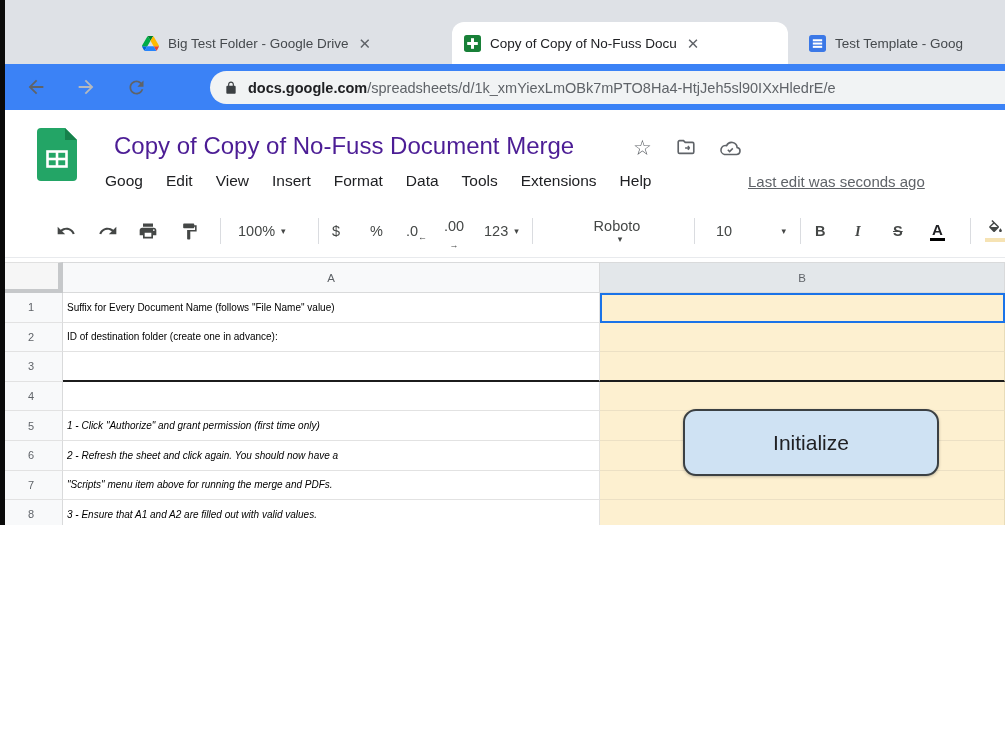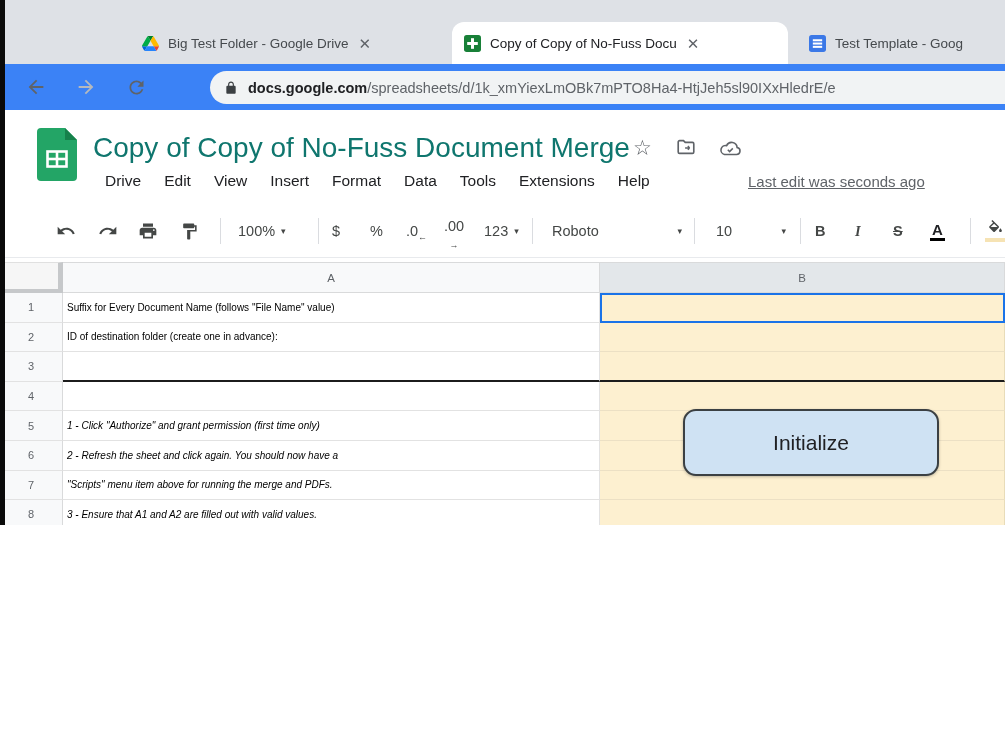--- a/index.html
+++ b/index.html
@@ -21,21 +21,21 @@
   .navbtn { position:absolute; top:9px; width:28px; height:28px; display:flex; align-items:center; justify-content:center; }
   #omnibox { position:absolute; left:210px; top:7px; width:810px; height:33px; background:#f1f3f4;
              border-radius:17px; display:flex; align-items:center; padding:0 14px; }
   #url { font-size:14.5px; white-space:nowrap; overflow:hidden; }
   #url .dom { color:#202124; }
   #url .path { color:#5f6368; }
 
   
   #docheader { position:absolute; left:0; top:110px; width:1005px; height:95px; background:#fff; }
   #sheets-logo { position:absolute; left:37px; top:18px; }
-  #doc-title { position:absolute; left:93px; top:22px; font-size:28px; color:#0f766e; }
+  #doc-title { position:absolute; left:114px; top:22px; font-size:24px; color:#4c1d95; }
   .title-icons { position:absolute; top:26px; color:#5f6368; }
   #star-icon { left:633px; font-size:21px; }
   #folder-icon { left:675px; }
   #cloud-icon { left:718px; }
   #menubar { position:absolute; left:105px; top:62px; display:flex; gap:23px; font-size:15.5px; color:#202124; }
   .menu-item { cursor:pointer; }
   #last-edit { position:absolute; left:748px; top:63px; font-size:15px; color:#5f6368;
                text-decoration:underline; white-space:nowrap; }
 
   
@@ -162,21 +162,21 @@
         <path d="M11 13h5m0 0-2-2m2 2-2 2" stroke-width="1.6"></path>
       </svg>
     </span>
     <span id="cloud-icon" class="title-icons">
       <svg width="24" height="24" viewBox="0 0 24 24" fill="none" stroke="#5f6368" stroke-width="1.6">
         <path d="M6.5 18.5h12a3.5 3.5 0 0 0 .6-6.95A5.5 5.5 0 0 0 8.6 9.6a4.3 4.3 0 0 0-2.1 8.9z"></path>
         <path d="M9.8 13.8l1.8 1.8 3.2-3.2" stroke-width="1.5"></path>
       </svg>
     </span>
     <div id="menubar">
-      <span class="menu-item">Drive</span>
+      <span class="menu-item">Goog</span>
       <span class="menu-item">Edit</span>
       <span class="menu-item">View</span>
       <span class="menu-item">Insert</span>
       <span class="menu-item">Format</span>
       <span class="menu-item">Data</span>
       <span class="menu-item">Tools</span>
       <span class="menu-item">Extensions</span>
       <span class="menu-item">Help</span>
     </div>
     <div id="last-edit">Last edit was seconds ago</div>
@@ -221,21 +221,21 @@
       </div>
     <div class="tb" style="left:444px;flex-direction:column;">
       <span class="tb-text">.00</span>
         <span class="subarrow">→</span>
       </div>
     <div class="tb" style="left:484px;">
       <span class="tb-text">123</span>
       <span class="caret">▾</span>
       </div>
     <div class="tb-divider" style="left:532px;"></div>
-    <div class="tb" style="left:552px; width:130px; justify-content:space-between;">
+    <div class="tb" style="left:552px; width:130px; justify-content:space-between;flex-direction:column;">
       <span class="tb-text">Roboto</span>
       <span class="caret">▾</span>
       </div>
     <div class="tb-divider" style="left:694px;"></div>
     <div class="tb" style="left:716px; width:70px; justify-content:space-between;">
       <span class="tb-text">10</span>
       <span class="caret">▾</span>
       </div>
     <div class="tb-divider" style="left:800px;"></div>
     <div class="tb fmt" style="left:815px;">

